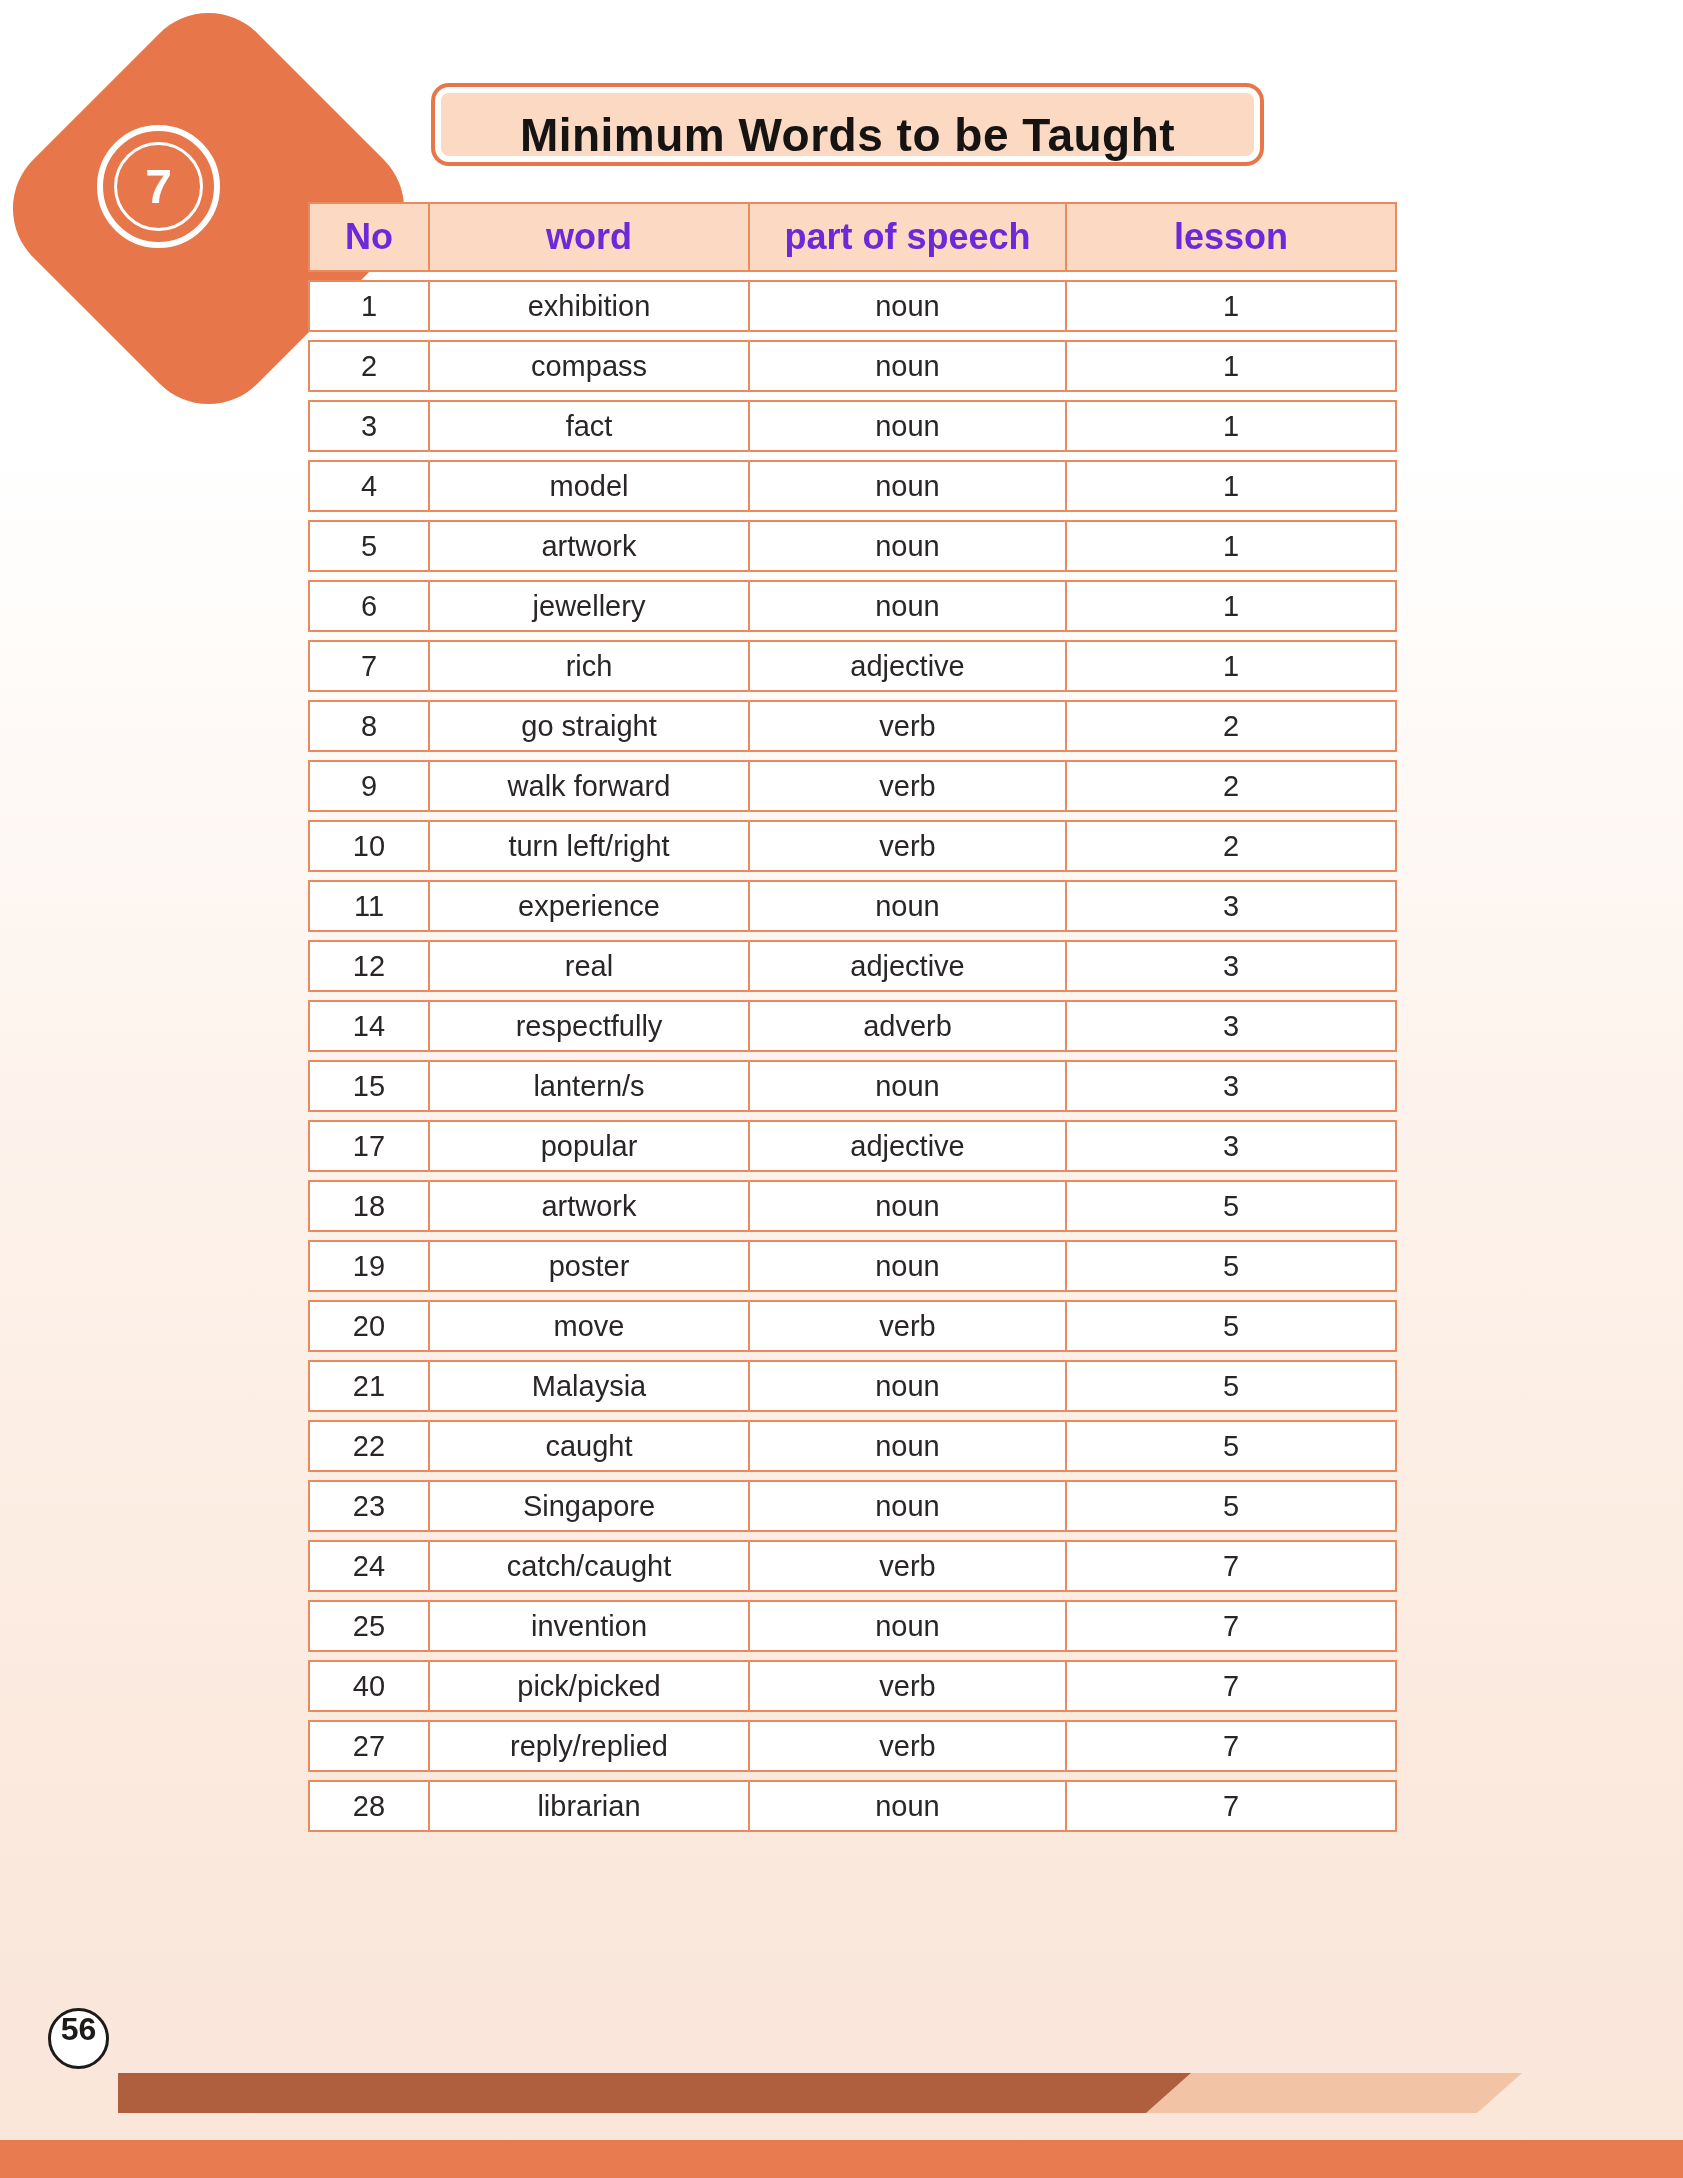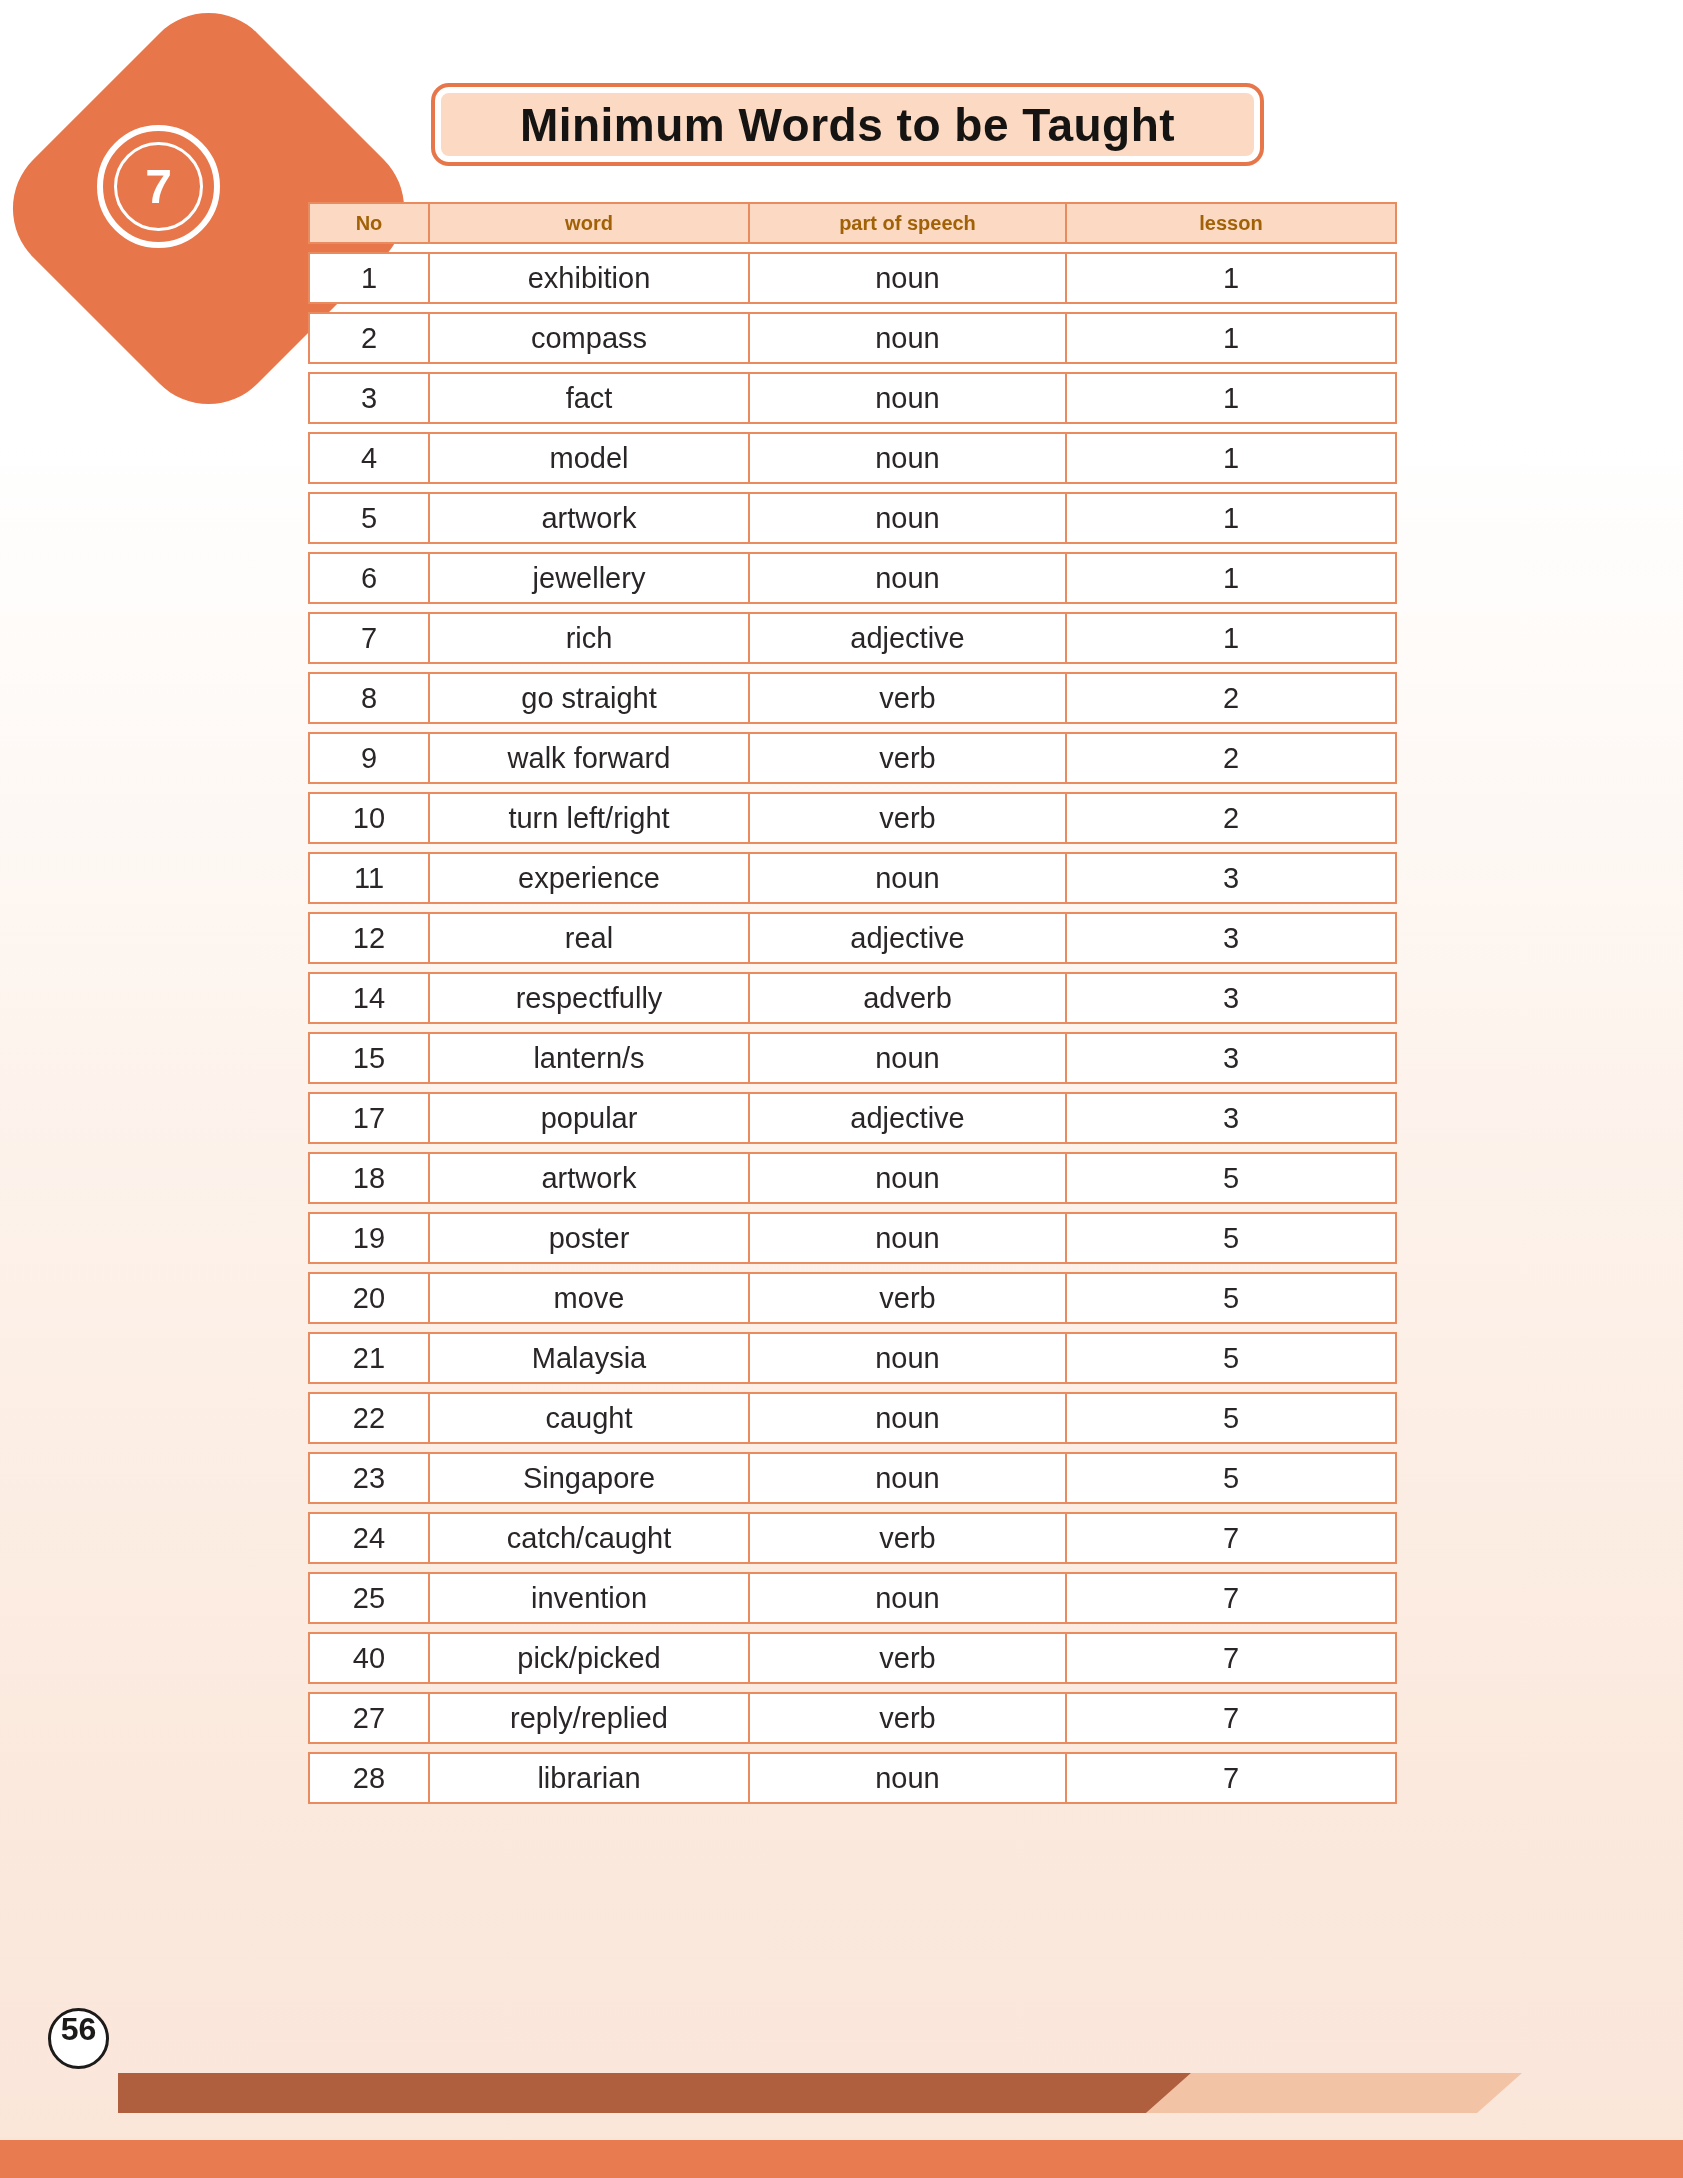--- a/index.html
+++ b/index.html
@@ -34,39 +34,39 @@
     display:flex;align-items:center;justify-content:center;
     color:#ffffff;font-size:48px;font-weight:700;
   }
 
   
   .title-banner{
     position:absolute;left:431px;top:83px;width:833px;height:83px;
     background:var(--banner-bg);
     border:4px solid var(--accent);border-radius:18px;
     box-shadow:inset 0 0 0 6px #ffffff;
-    display:flex;align-items:center;justify-content:center;
+    display:flex;align-items:flex-end;justify-content:center;
     font-size:46px;font-weight:700;color:#161412;letter-spacing:0.5px;
     box-sizing:border-box;z-index:1;
   }
 
   
   .word-table{
     position:absolute;left:308px;top:194px;width:1088px;
     border-collapse:separate;border-spacing:0 8px;table-layout:fixed;
   }
   .word-table th,.word-table td{
     border:2px solid var(--table-border);
     text-align:center;vertical-align:middle;
     padding:0 6px;box-sizing:border-box;
     overflow:hidden;white-space:nowrap;
   }
   .word-table th{
-    background:var(--header-bg);height:42px;
-    font-size:20px;font-weight:700;color:#a16207;
+    background:var(--header-bg);height:70px;
+    font-size:36px;font-weight:700;color:#6d28d9;
   }
   .word-table td{
     background:#ffffff;height:52px;
     font-size:29px;font-weight:400;color:#2a2627;
   }
   .word-table th:not(:first-child),
   .word-table td:not(:first-child){border-left:none;}
 
   
   .footer-bar-light{

